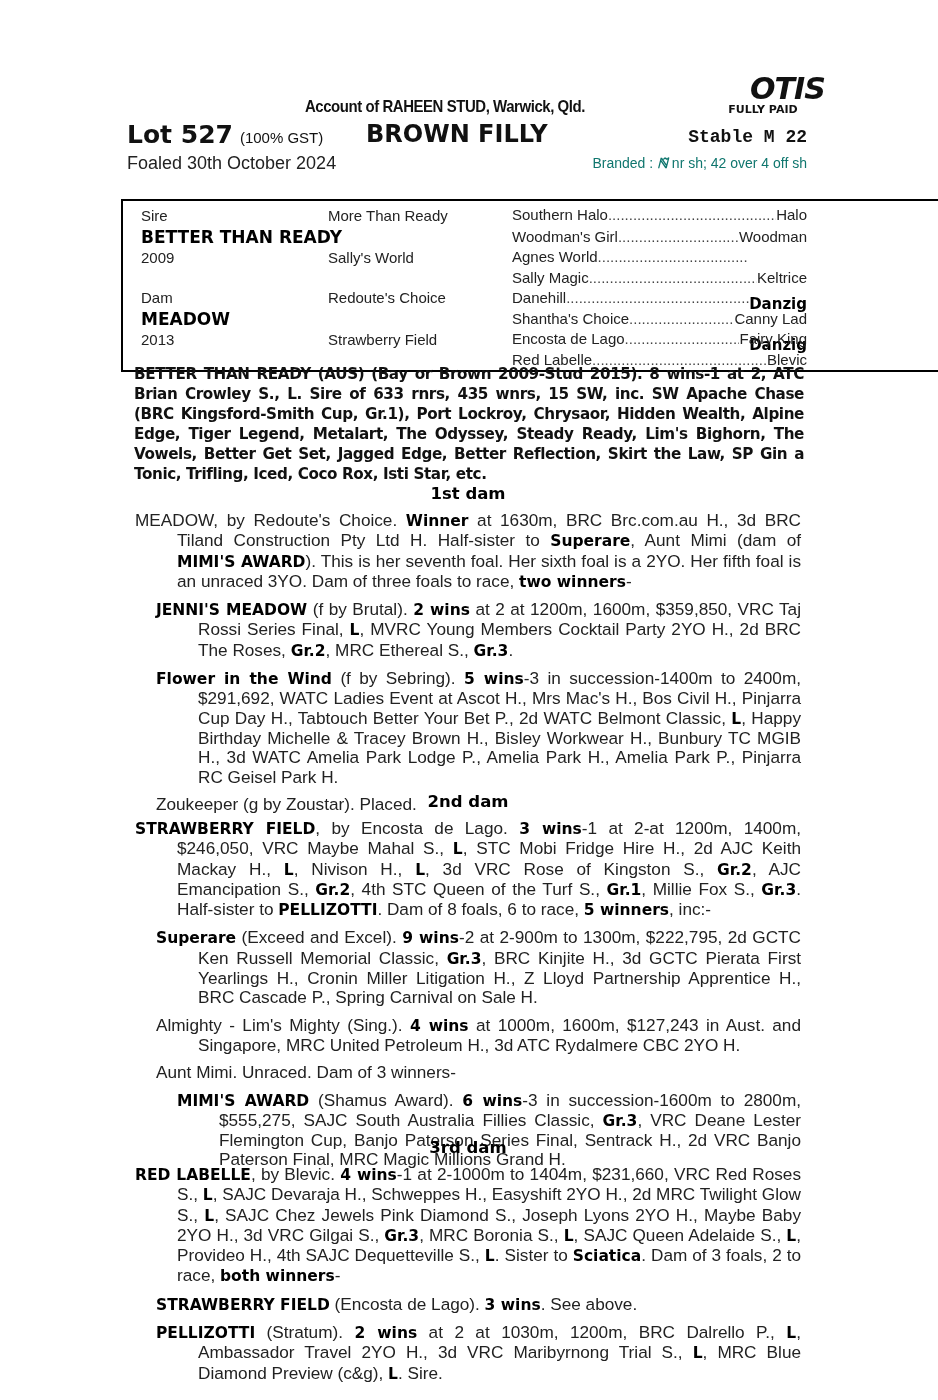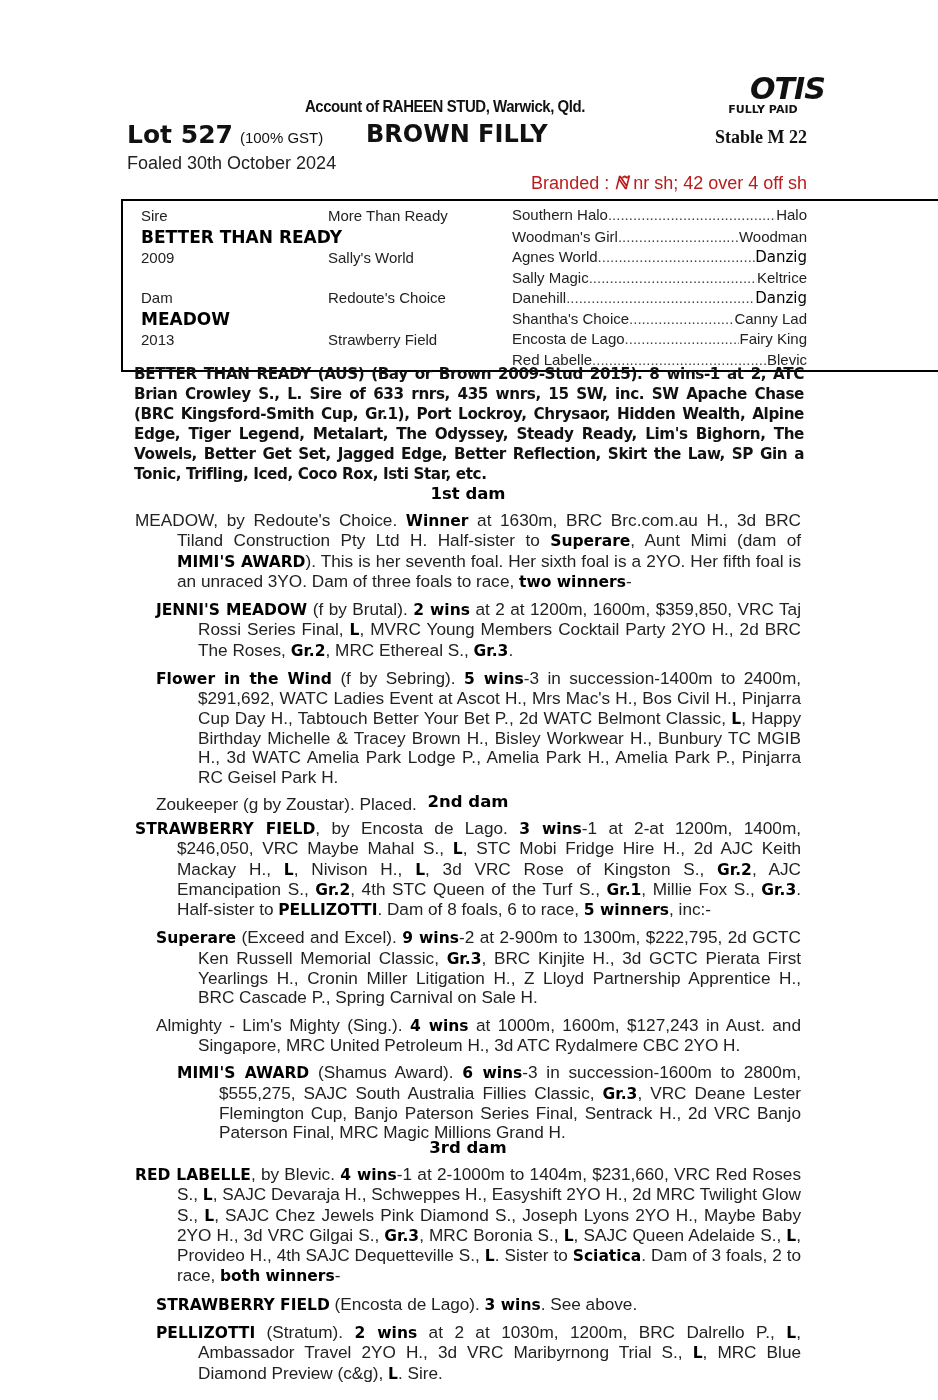--- a/index.html
+++ b/index.html
@@ -5,30 +5,30 @@
   html, body { margin:0; padding:0; background:#fff; }
   body { width:938px; height:1400px; position:relative; color:#111; font-family:"Liberation Sans", sans-serif; overflow:hidden; }
   #header-account { position:absolute; left:305px; top:97px; font-size:17px; font-weight:bold; letter-spacing:-0.5px; transform:scaleX(0.88); transform-origin:left top; }
   #logo { position:absolute; left:718px; top:74px; width:90px; text-align:center; }
   #logo .mark { font-size:30px; font-weight:bold; font-style:italic; letter-spacing:-1px; line-height:30px; font-family:"DejaVu Sans", sans-serif;margin-left:32px; }
   #logo .paid { font-size:11px; font-weight:bold; font-family:"DejaVu Sans", sans-serif; line-height:12px; }
   #lot { position:absolute; left:127px; top:120px; font-size:25px; }
   #lot .lotnum { font-family:"DejaVu Sans", sans-serif; font-weight:bold; }
   #lot .gst { font-size:15px; font-family:"Liberation Sans", sans-serif; }
   #sex { position:absolute; left:366px; top:120px; font-size:24px; font-family:"DejaVu Sans", sans-serif; font-weight:bold; }
-  #stable { position:absolute; right:131px; top:127px; font-size:18px; font-family:Liberation Serif, serif; font-weight:bold; }
+  #stable { position:absolute; right:131px; top:127px; font-size:18px; font-family:Liberation Mono, monospace; font-weight:bold; }
   #foaled { position:absolute; left:127px; top:153px; font-size:18px; color:#222; }
-  #branded { position:absolute; right:131px; top:153px; font-size:18px; color:#b91c1c;margin-top:17px; }
+  #branded { position:absolute; right:131px; top:153px; font-size:14px; color:#0f766e; }
   #pedigree { position:absolute; left:121px; top:199px; width:821px; height:173px; border:2px solid #000000; box-sizing:border-box; }
   .pcell { position:absolute; font-size:15px; color:#222; white-space:nowrap; }
   .pbold { font-family:"DejaVu Sans", sans-serif; font-weight:bold; font-size:17px; color:#000; }
   .ggrow { position:absolute; left:389px; width:295px; font-size:15px; color:#222; display:flex; white-space:nowrap; overflow:hidden; }
   .ggrow .dots { flex:1; overflow:hidden; color:#444; }
   .ggrow .dots::before { content:"....................................................................................................."; letter-spacing:0px; }
-  .ggrow .r.bold { font-family:"DejaVu Sans", sans-serif; font-weight:normal; color:#000; }
+  .ggrow .r.bold { font-family:"DejaVu Sans", sans-serif; font-weight:bold; color:#000;margin-top:47px; }
   #sire-summary { position:absolute; left:134px; top:364px; width:670px; font-family:"DejaVu Sans", sans-serif; font-weight:bold; font-size:15.2px; line-height:20px; text-align:justify; letter-spacing:-0.4px; }
   .section { position:absolute; left:127px; width:682px; font-size:17.2px; line-height:19.3px; color:#222; }
   .section h3 { margin:0; font-family:"DejaVu Sans", sans-serif; font-size:16.5px; font-weight:bold; color:#000; line-height:19px;text-align:center; }
   .para { text-align:justify; padding-left:42px; text-indent:-42px; margin:8px; }
   .para.l1 { padding-left:63px; text-indent:-42px; }
   .para.l2 { padding-left:84px; text-indent:-42px; }
   .para b, .section .k { font-family:"DejaVu Sans", sans-serif; font-weight:bold; color:#000; font-size:15.5px; }
 </style>
 </head>
 <body>
@@ -119,20 +119,21 @@
       <p class="para l1">Zoukeeper (g by Zoustar). Placed.</p>
     </div>
 </div>
 
 <div class="section" id="dam2" style="top:792px;">
   <h3>2nd dam</h3>
   <div>
       <p class="para"><b>STRAWBERRY FIELD</b>, by Encosta de Lago. <b>3 wins</b>-1 at 2-at 1200m, 1400m, $246,050, VRC Maybe Mahal S., <b>L</b>, STC Mobi Fridge Hire H., 2d AJC Keith Mackay H., <b>L</b>, Nivison H., <b>L</b>, 3d VRC Rose of Kingston S., <b>Gr.2</b>, AJC Emancipation S., <b>Gr.2</b>, 4th STC Queen of the Turf S., <b>Gr.1</b>, Millie Fox S., <b>Gr.3</b>. Half-sister to <b>PELLIZOTTI</b>. Dam of 8 foals, 6 to race, <b>5 winners</b>, inc:-</p>
       <p class="para l1"><b>Superare</b> (Exceed and Excel). <b>9 wins</b>-2 at 2-900m to 1300m, $222,795, 2d GCTC Ken Russell Memorial Classic, <b>Gr.3</b>, BRC Kinjite H., 3d GCTC Pierata First Yearlings H., Cronin Miller Litigation H., Z Lloyd Partnership Apprentice H., BRC Cascade P., Spring Carnival on Sale H.</p>
       <p class="para l1">Almighty - Lim's Mighty (Sing.). <b>4 wins</b> at 1000m, 1600m, $127,243 in Aust. and Singapore, MRC United Petroleum H., 3d ATC Rydalmere CBC 2YO H.</p>
+      <p class="para l1">Aunt Mimi. Unraced. Dam of 3 winners-</p>
       <p class="para l2"><b>MIMI'S AWARD</b> (Shamus Award). <b>6 wins</b>-3 in succession-1600m to 2800m, $555,275, SAJC South Australia Fillies Classic, <b>Gr.3</b>, VRC Deane Lester Flemington Cup, Banjo Paterson Series Final, Sentrack H., 2d VRC Banjo Paterson Final, MRC Magic Millions Grand H.</p>
     </div>
 </div>
 
 <div class="section" id="dam3" style="top:1138px;">
   <h3>3rd dam</h3>
   <div>
       <p class="para"><b>RED LABELLE</b>, by Blevic. <b>4 wins</b>-1 at 2-1000m to 1404m, $231,660, VRC Red Roses S., <b>L</b>, SAJC Devaraja H., Schweppes H., Easyshift 2YO H., 2d MRC Twilight Glow S., <b>L</b>, SAJC Chez Jewels Pink Diamond S., Joseph Lyons 2YO H., Maybe Baby 2YO H., 3d VRC Gilgai S., <b>Gr.3</b>, MRC Boronia S., <b>L</b>, SAJC Queen Adelaide S., <b>L</b>, Provideo H., 4th SAJC Dequetteville S., <b>L</b>. Sister to <b>Sciatica</b>. Dam of 3 foals, 2 to race, <b>both winners</b>-</p>
       <p class="para l1"><b>STRAWBERRY FIELD</b> (Encosta de Lago). <b>3 wins</b>. See above.</p>
       <p class="para l1"><b>PELLIZOTTI</b> (Stratum). <b>2 wins</b> at 2 at 1030m, 1200m, BRC Dalrello P., <b>L</b>, Ambassador Travel 2YO H., 3d VRC Maribyrnong Trial S., <b>L</b>, MRC Blue Diamond Preview (c&amp;g), <b>L</b>. Sire.</p>

